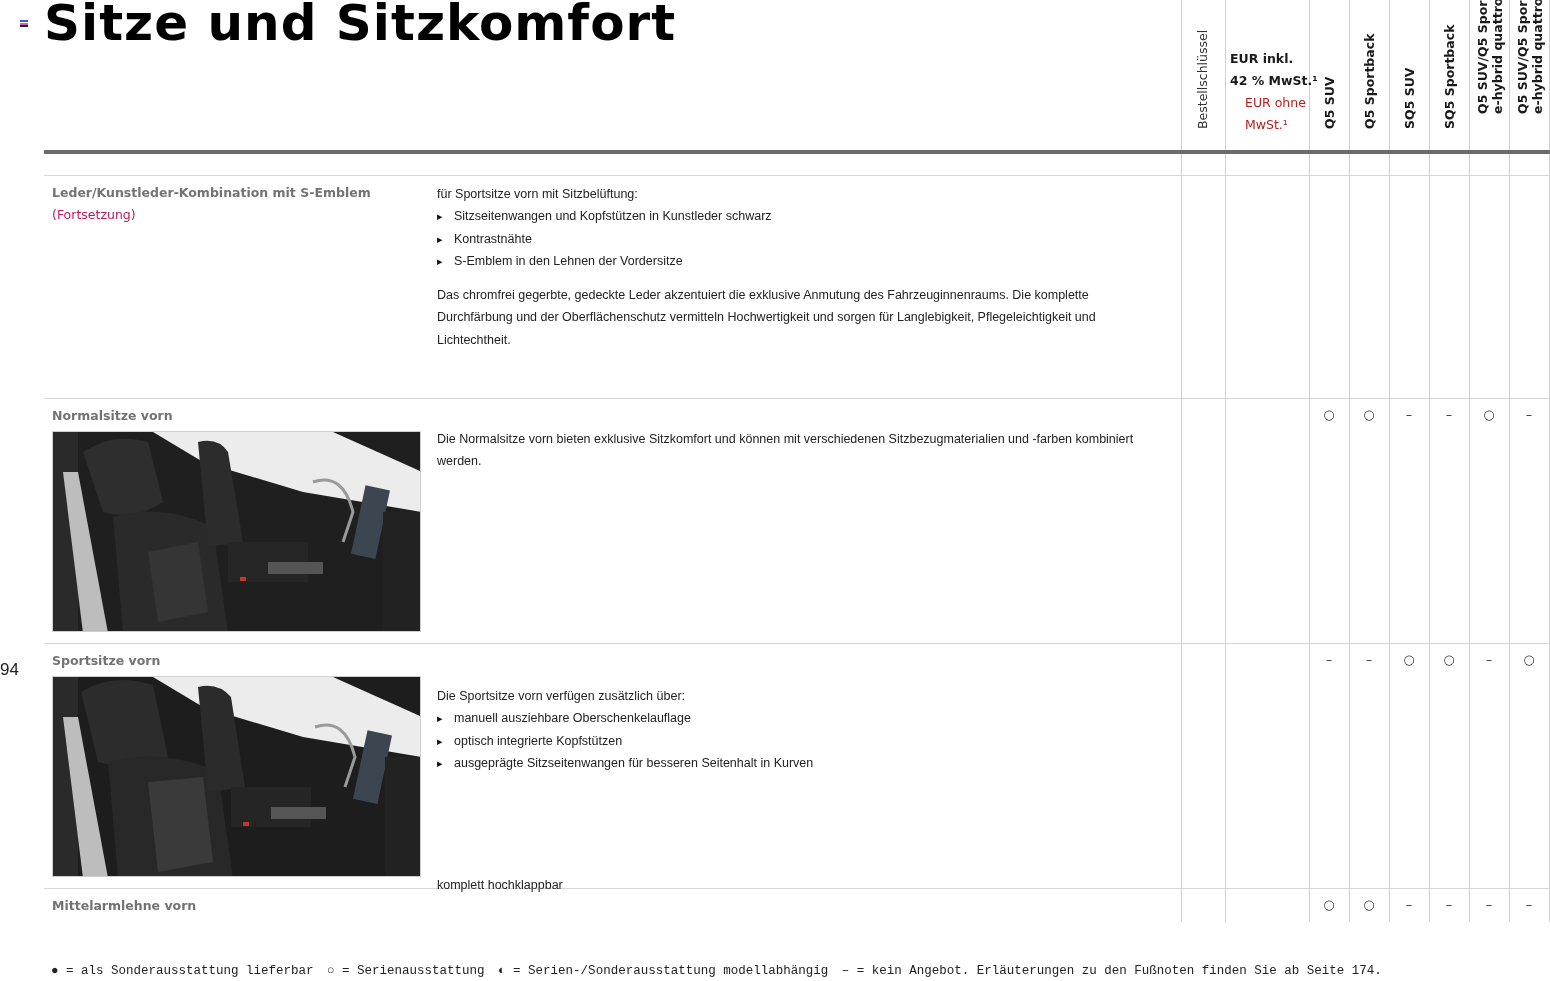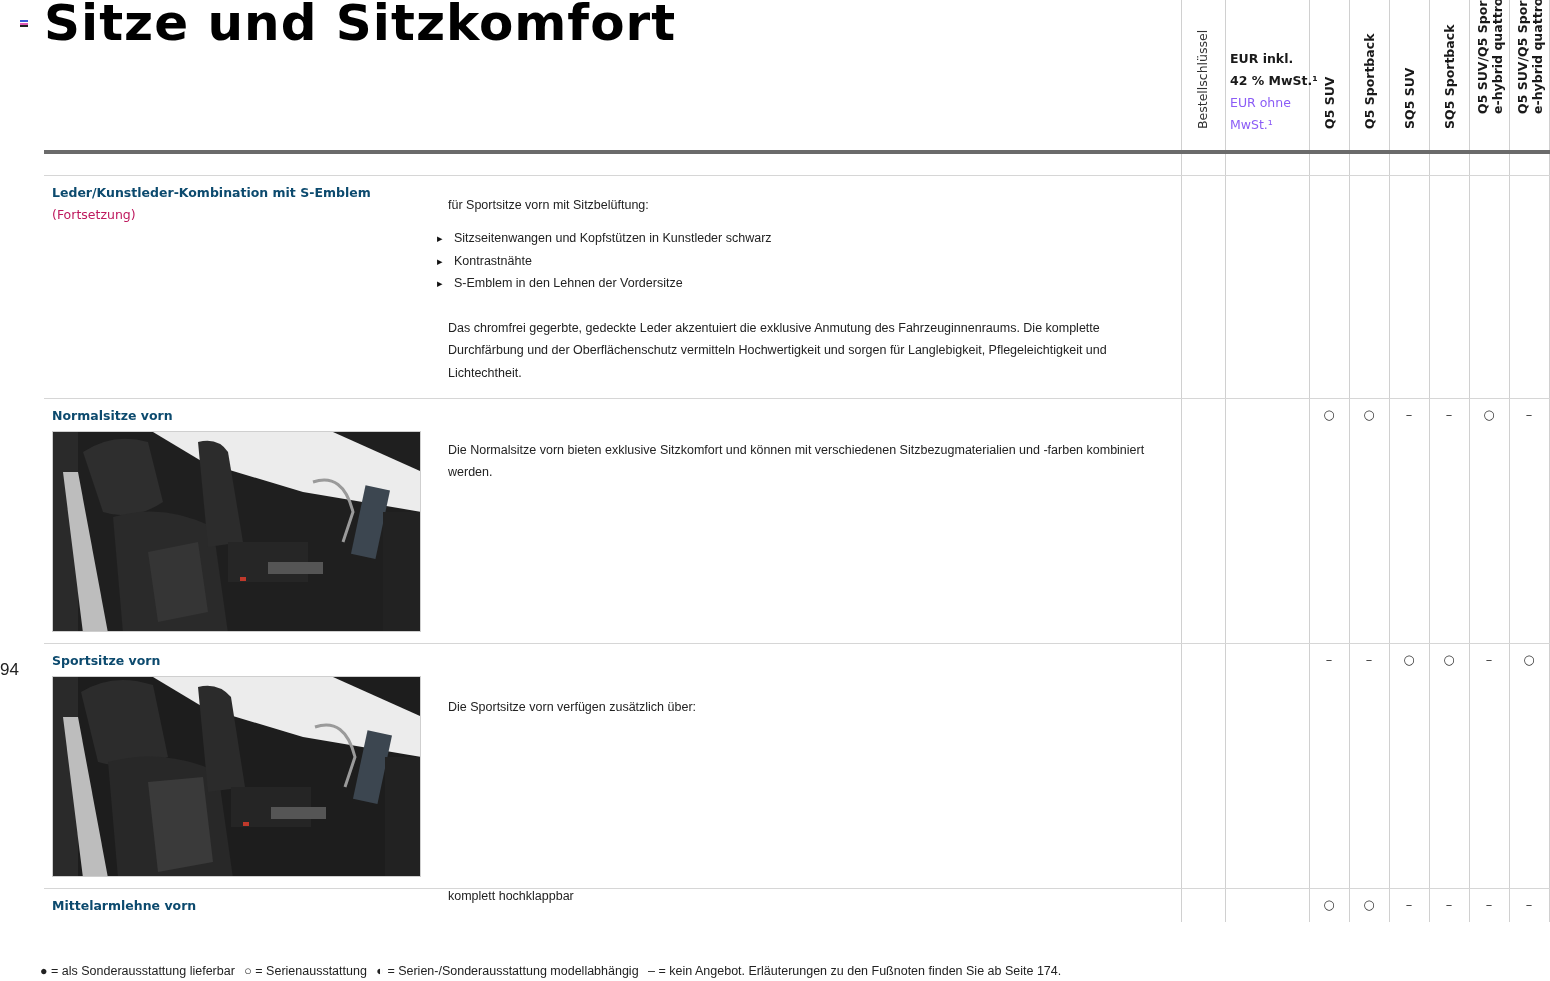--- a/index.html
+++ b/index.html
@@ -18,39 +18,39 @@
 
   .head-rule { position: absolute; left: 44px; top: 150px; width: 1506px; height: 4px; background: #6b6b6b; }
 
   .col-head { position: absolute; top: 0; height: 150px; }
   .col-head .rot { position: absolute; bottom: 6px; left: 50%; transform-origin: 0 0; transform: rotate(-90deg); white-space: nowrap; font-size: 12.5px; line-height: 15px; }
   .col-head .rot.bold { font-weight: bold; }
   .col-head .rot.light { font-weight: normal; color: #333; }
 
   .price-head { position: absolute; left: 1230px; top: 48px; font-size: 12.5px; line-height: 22px; }
   .price-head .b { font-weight: bold; }
-  .price-head .n { color: #8b5cf6; }
+  .price-head .n { color: #b91c1c; margin-left: 15px; }
 
   .hrow { position: absolute; left: 44px; width: 1506px; height: 1px; background: #d6d6d6; }
 
-  .feature-title { position: absolute; left: 52px; font-size: 12.5px; font-weight: bold; color: #0c4a6e; }
+  .feature-title { position: absolute; left: 52px; font-size: 12.5px; font-weight: bold; color: #737373; }
   .feature-sub { position: absolute; left: 52px; font-size: 12.5px; color: #be185d; }
 
   .desc { position: absolute; left: 437px; width: 730px; font-size: 12.5px; line-height: 22.3px; color: #222; font-family: "Liberation Sans", sans-serif; }
-  .desc p { margin: 11px; }
+  .desc p { margin: 0; }
   .desc .gap { height: 12px; }
   .desc ul { list-style: none; }
   .desc li { position: relative; padding-left: 17px; }
   .desc li::before { content: "▸"; position: absolute; left: 0; top: 0; font-size: 11px; color: #111; }
 
   .photo { position: absolute; left: 52px; width: 369px; height: 201px; background: #2b2b2b; overflow: hidden; border: 1px solid #cfcfcf; }
 
   .mark { position: absolute; width: 40px; text-align: center; font-size: 13px; color: #333; }
 
-  .legend { position: absolute; left: 40px; top: 964px; font-size: 12.5px; color: #222; font-family: Liberation Sans, sans-serif; white-space: nowrap; }
+  .legend { position: absolute; left: 51px; top: 964px; font-size: 12.5px; color: #222; font-family: Liberation Mono, monospace; white-space: nowrap; }
   .legend span { margin-right: 6px; }
 </style>
 </head>
 <body>
 
 <div class="logo-mark">
   <span style="background:#3a5bd9"></span>
   <span style="background:#e05ab8"></span>
   <span style="background:#222"></span>
 </div>
@@ -168,20 +168,25 @@
       <rect x="218" y="130" width="55" height="12" fill="#555"></rect>
       <path d="M262,50 Q292,40 302,80 L292,110" stroke="#9a9a9a" stroke-width="3" fill="none"></path>
       <rect x="307" y="55" width="25" height="70" fill="#3c4650" transform="rotate(12 319 90)"></rect>
       <rect x="332" y="80" width="37" height="121" fill="#222"></rect>
       <rect x="190" y="145" width="6" height="4" fill="#c0392b"></rect>
     </svg>
   </div>
   <div class="desc" style="top:673px;">
     <div class="gap"></div>
     <p>Die Sportsitze vorn verfügen zusätzlich über:</p>
+    <ul>
+      <li>manuell ausziehbare Oberschenkelauflage</li>
+      <li>optisch integrierte Kopfstützen</li>
+      <li>ausgeprägte Sitzseitenwangen für besseren Seitenhalt in Kurven</li>
+    </ul>
   </div>
 </div>
 
 <div>
   <div class="feature-title" style="top:898px;">Mittelarmlehne vorn</div>
   <div class="desc" style="top:874px;">
     <p>komplett hochklappbar</p>
   </div>
 </div>
 

